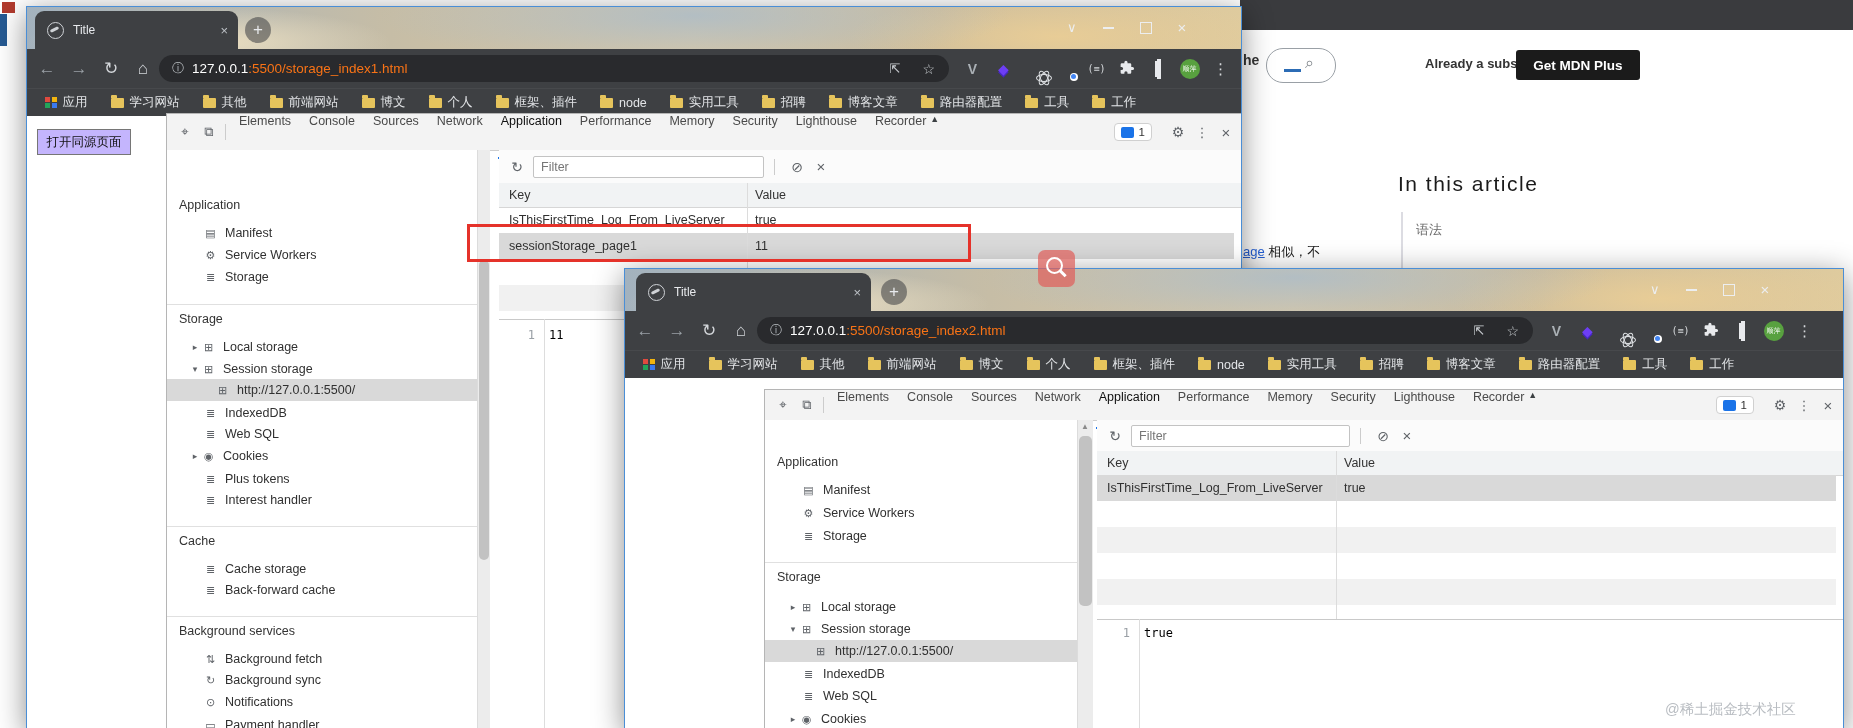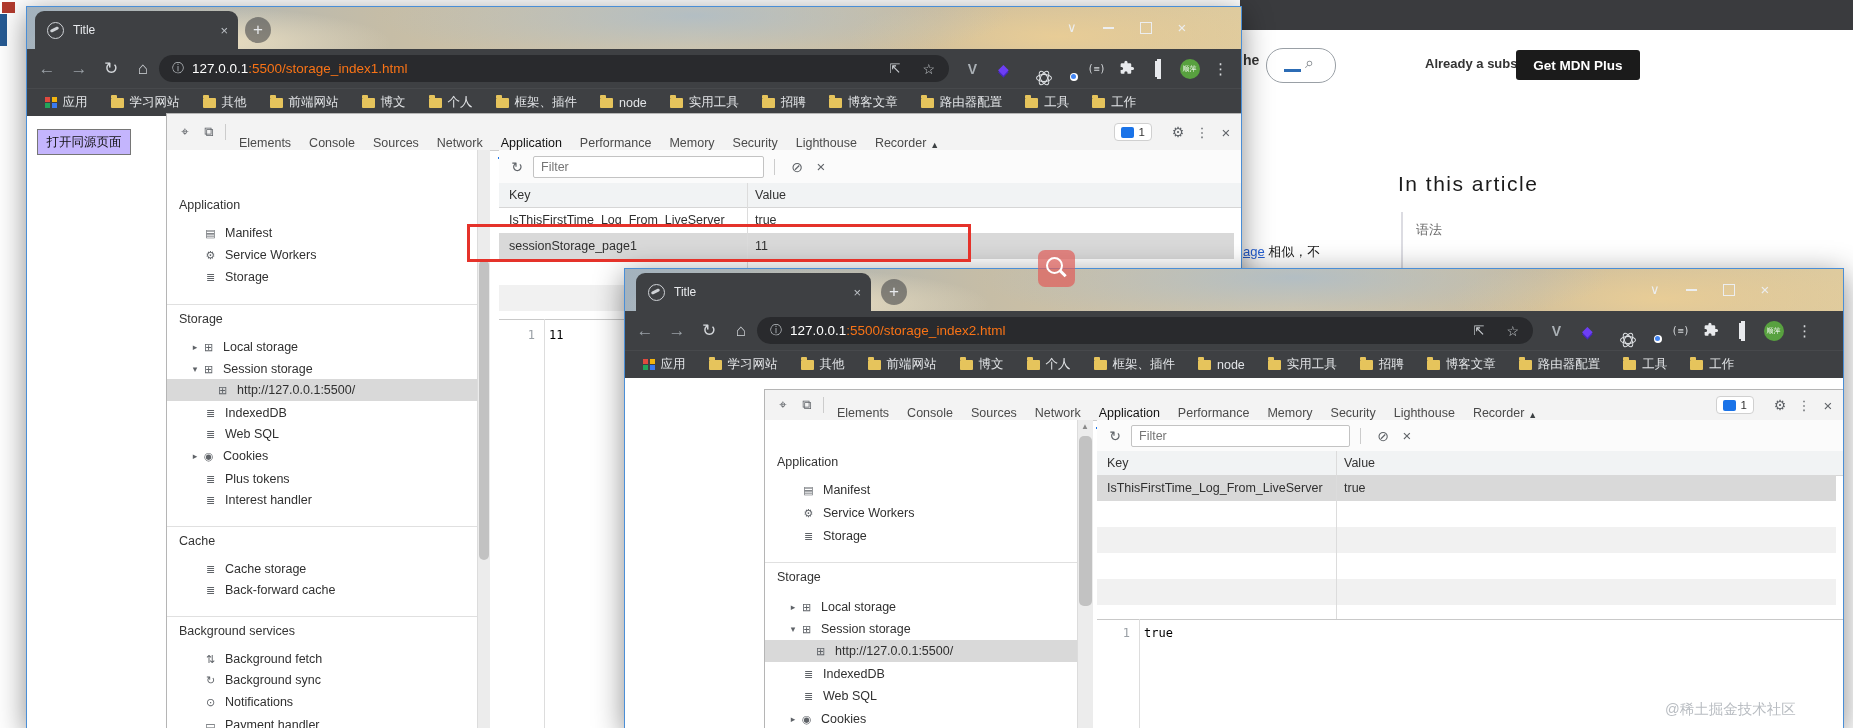--- a/index.html
+++ b/index.html
@@ -34,21 +34,21 @@
   .bmbar{position:absolute;background:#3e4043;display:flex;align-items:center;border-top:1px solid #47494c}
   .bmitem{display:flex;align-items:center;color:#e2e4e7;font-size:12.5px;margin-right:23px;white-space:nowrap}
   .folder{width:13px;height:10px;background:#e6c45c;border-radius:1px;position:relative;margin-right:6px;flex:none}
   .folder:before{content:"";position:absolute;top:-3px;left:0;width:6px;height:3px;background:#e6c45c;border-radius:1px 1px 0 0}
   .appsgrid{display:grid;grid-template-columns:5px 5px;grid-template-rows:5px 5px;gap:1.5px;margin-right:6px}
   .appsgrid i{display:block}
   
   .dt{position:absolute;background:#fff;border-left:1px solid #b5b5b5;border-top:1px solid #b5b5b5;overflow:hidden}
   .dt-tabs{position:absolute;left:0;right:0;top:0;background:#f3f3f3;border-bottom:1px solid #cdcdcd;
            display:flex;align-items:center;color:#4a4a4a;font-size:12.5px}
-  .dt-tab{padding:8px 9px;height:100%;display:flex;align-items:flex-end;position:relative;white-space:nowrap}
+  .dt-tab{padding:8px 9px;height:100%;display:flex;align-items:flex-start;position:relative;white-space:nowrap}
   .dt-tab.sel{color:#111}
   .dt-tab.sel:after{content:"";position:absolute;left:6px;right:6px;bottom:-1px;height:2px;background:#1a73e8}
   .dtic{color:#5f6368;width:24px;text-align:center;font-size:13px;flex:none}
   .vsep{width:1px;height:16px;background:#ccc;margin:0 4px;flex:none}
   .warn-tri{color:#3c4043;font-size:9px;margin-left:4px}
   .dt-right{margin-left:auto;display:flex;align-items:center}
   .badge{display:flex;align-items:center;border:1px solid #d0d0d0;border-radius:4px;padding:2px 6px;margin-right:14px;background:#fff}
   .badge .bub{width:13px;height:11px;background:#1a73e8;border-radius:2px;position:relative;margin-right:5px}
   .badge .bub:after{content:"";position:absolute;left:2px;bottom:-3px;border:3px solid transparent;border-top-color:#1a73e8}
   .badge .n{font-size:11.5px;color:#333}

